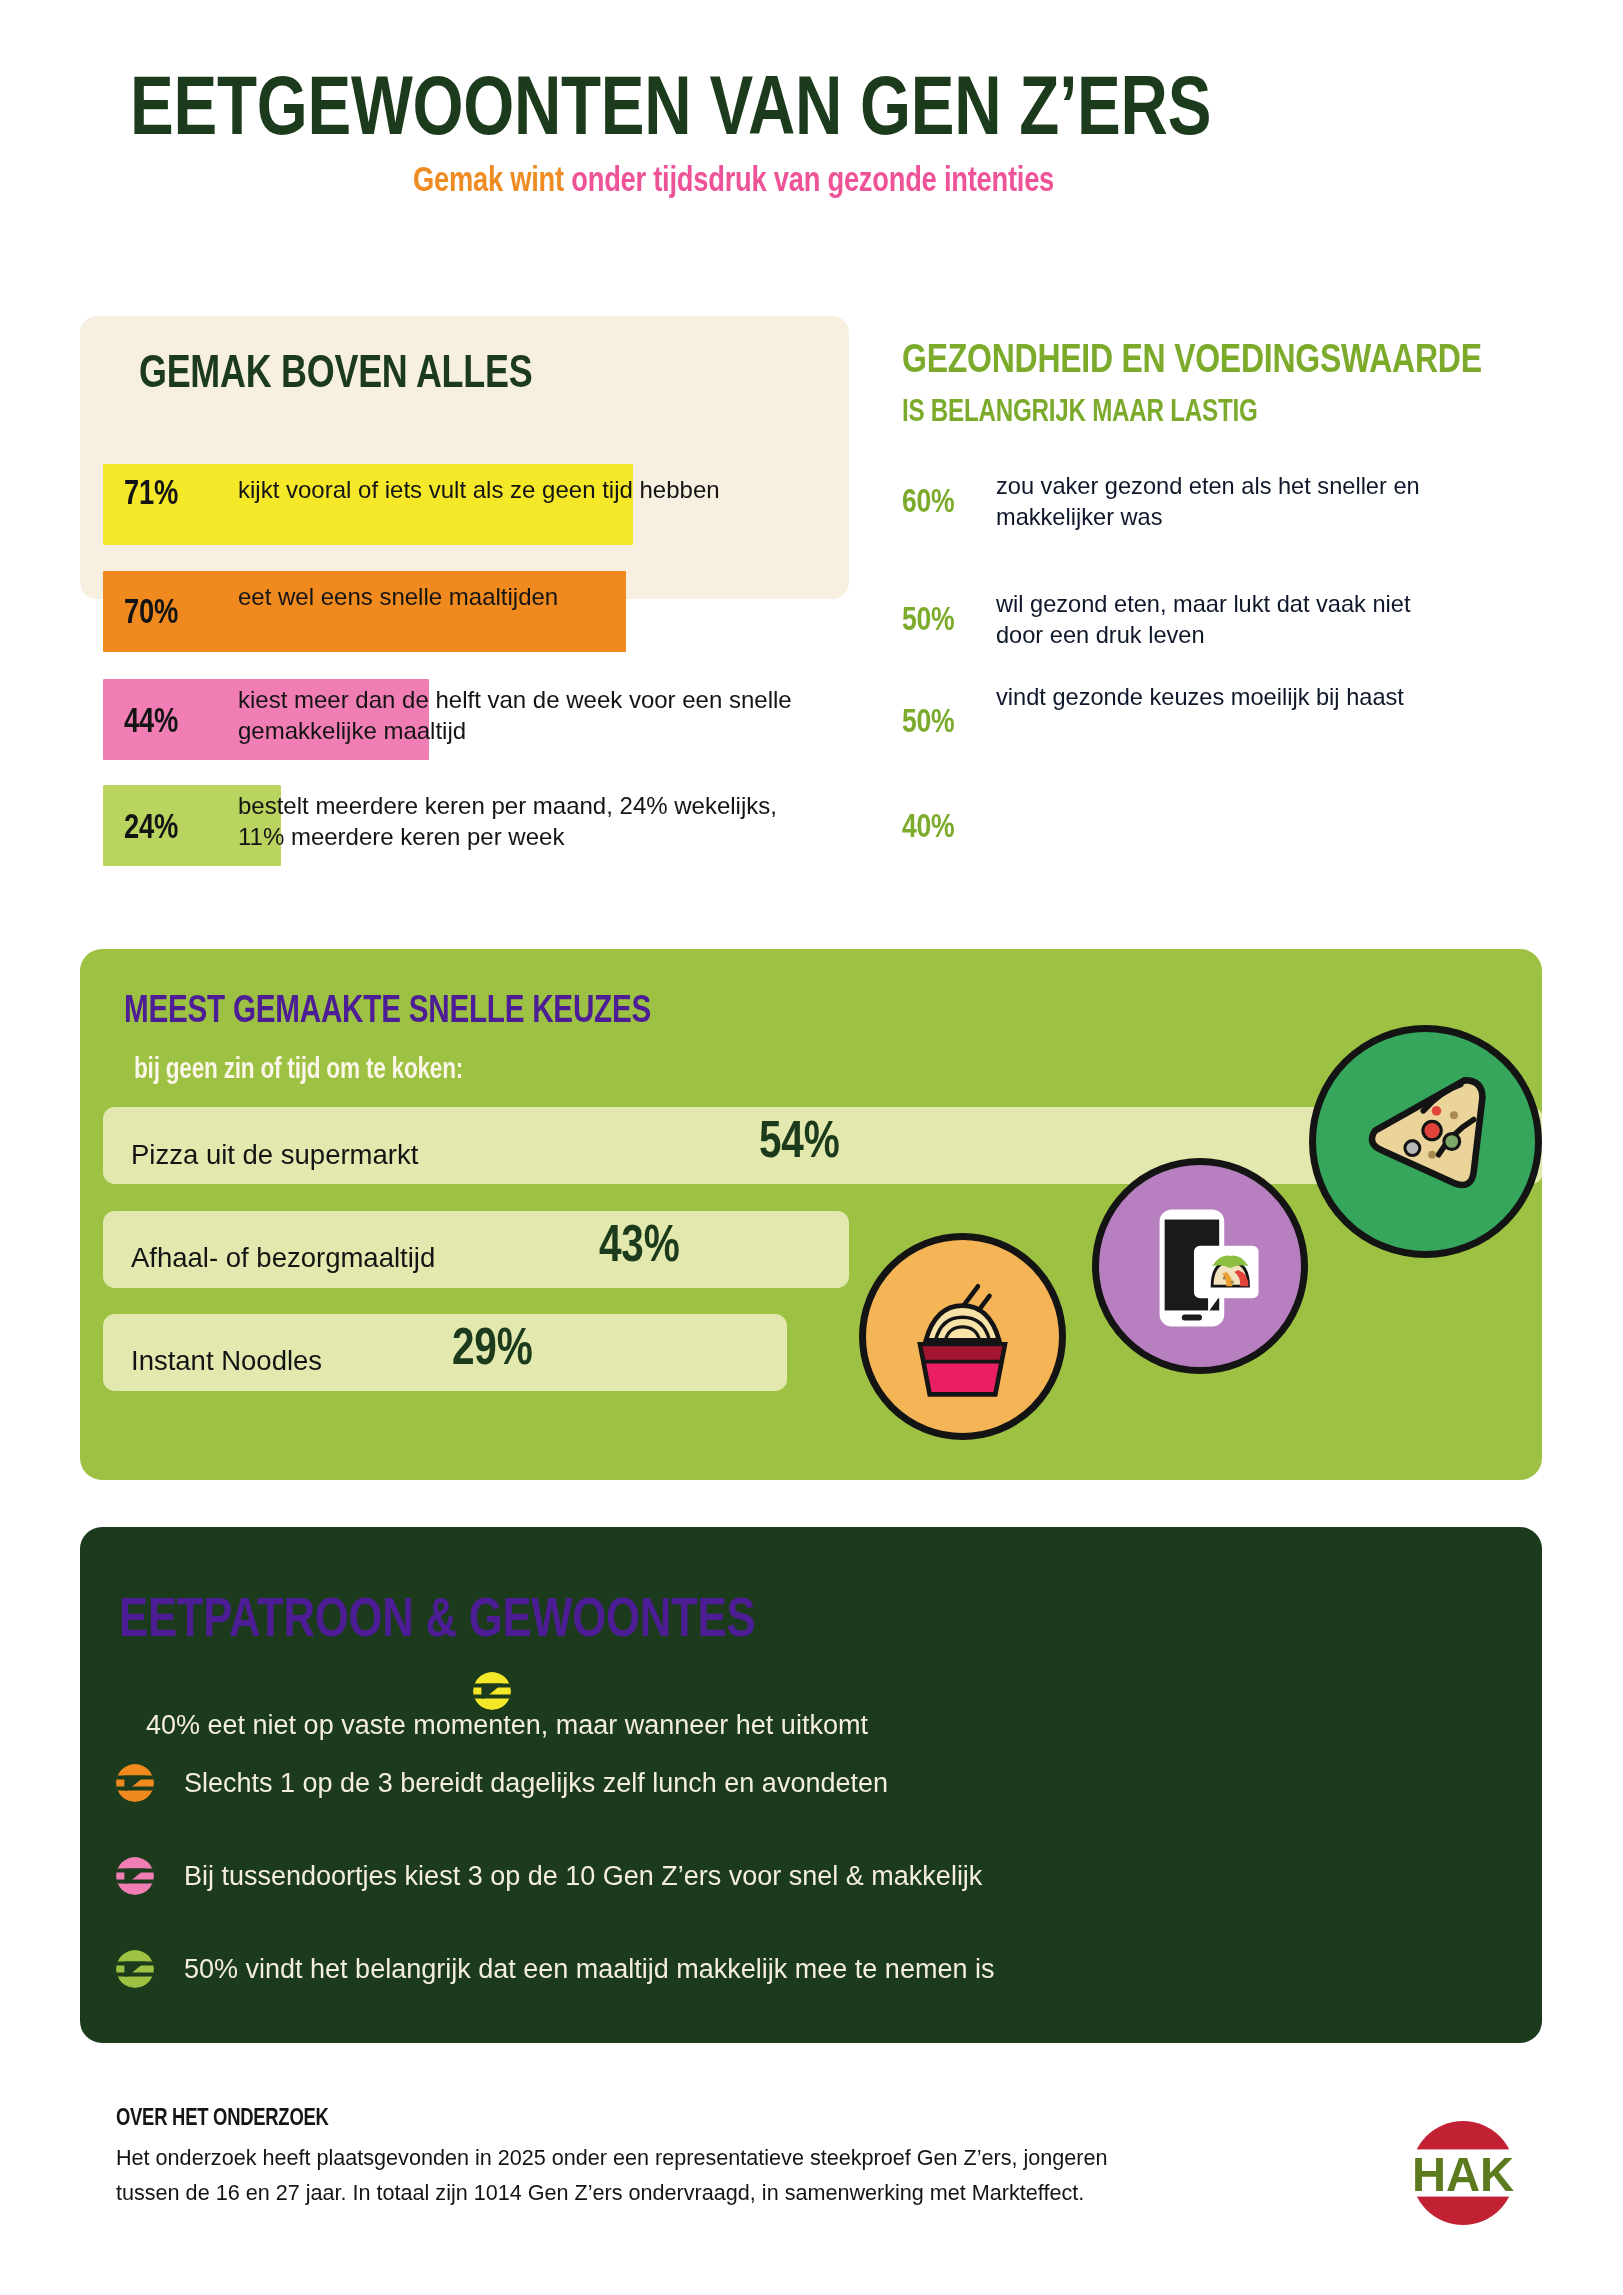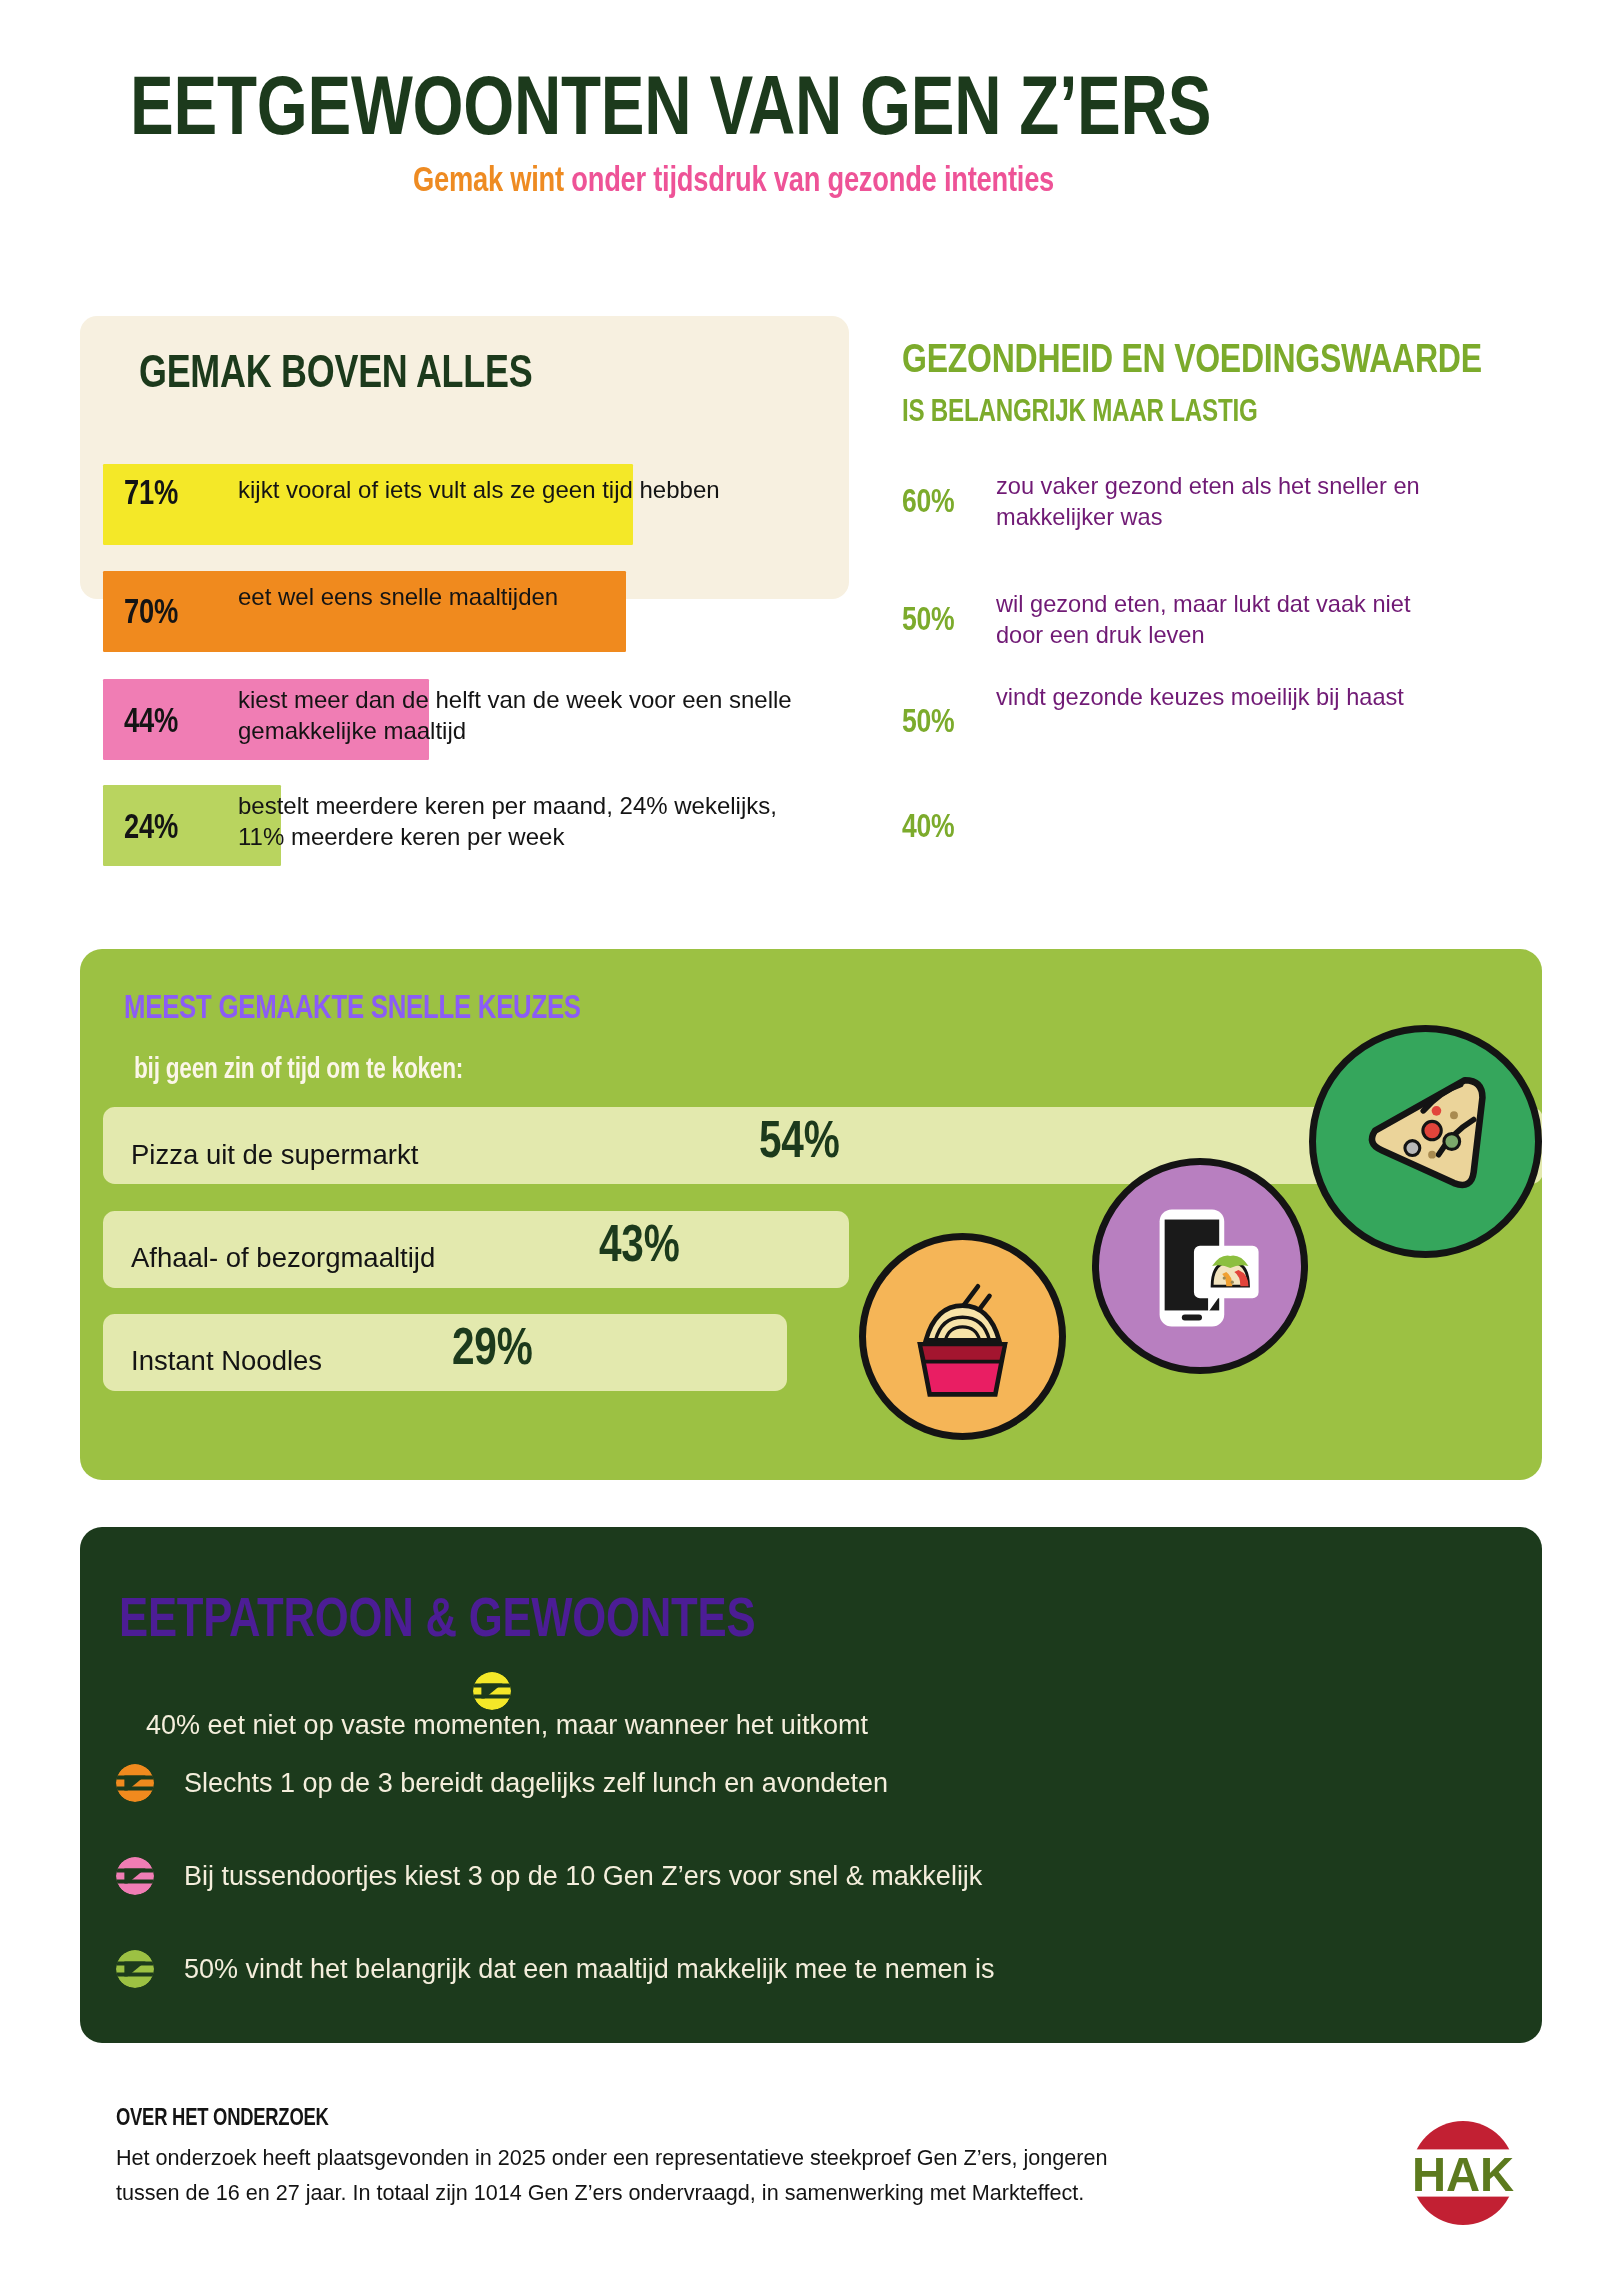--- a/index.html
+++ b/index.html
@@ -66,32 +66,32 @@
   .gcol-sub{
     position:absolute;left:902px;top:393px;
     font-size:31px;color:#7CAB2C;font-weight:bold;letter-spacing:-0.3px;
   }
   .gstat-pct{
     position:absolute;left:902px;
     font-size:34px;font-weight:bold;color:#7CAB2C;letter-spacing:-0.7px;
   }
   .gstat-txt{
     position:absolute;left:996px;
-    font-size:23.6px;line-height:1.32;color:#701a75;width:458px;
+    font-size:23.6px;line-height:1.32;color:#0f172a;width:458px;
     font-family:"Liberation Sans Narrow","Liberation Sans",sans-serif;
   }
 
   
   .green-panel{
     position:absolute;left:80px;top:949px;width:1462px;height:531px;
     background:#9CC143;border-radius:22px;overflow:hidden;
   }
   .gp-title{
     position:absolute;left:124px;top:988px;
-    font-size:33px;color:#8b5cf6;font-weight:bold;letter-spacing:-0.7px;
+    font-size:38px;color:#4c1d95;font-weight:bold;letter-spacing:-0.7px;
   }
   .gp-sub{
     position:absolute;left:134px;top:1052px;
     font-size:29px;color:#FBF6E8;font-weight:bold;letter-spacing:-0.3px;
   }
   .choice-label{
     position:absolute;left:131px;
     font-size:27.5px;color:#141414;
     font-family:"Liberation Sans Narrow","Liberation Sans",sans-serif;
   }

